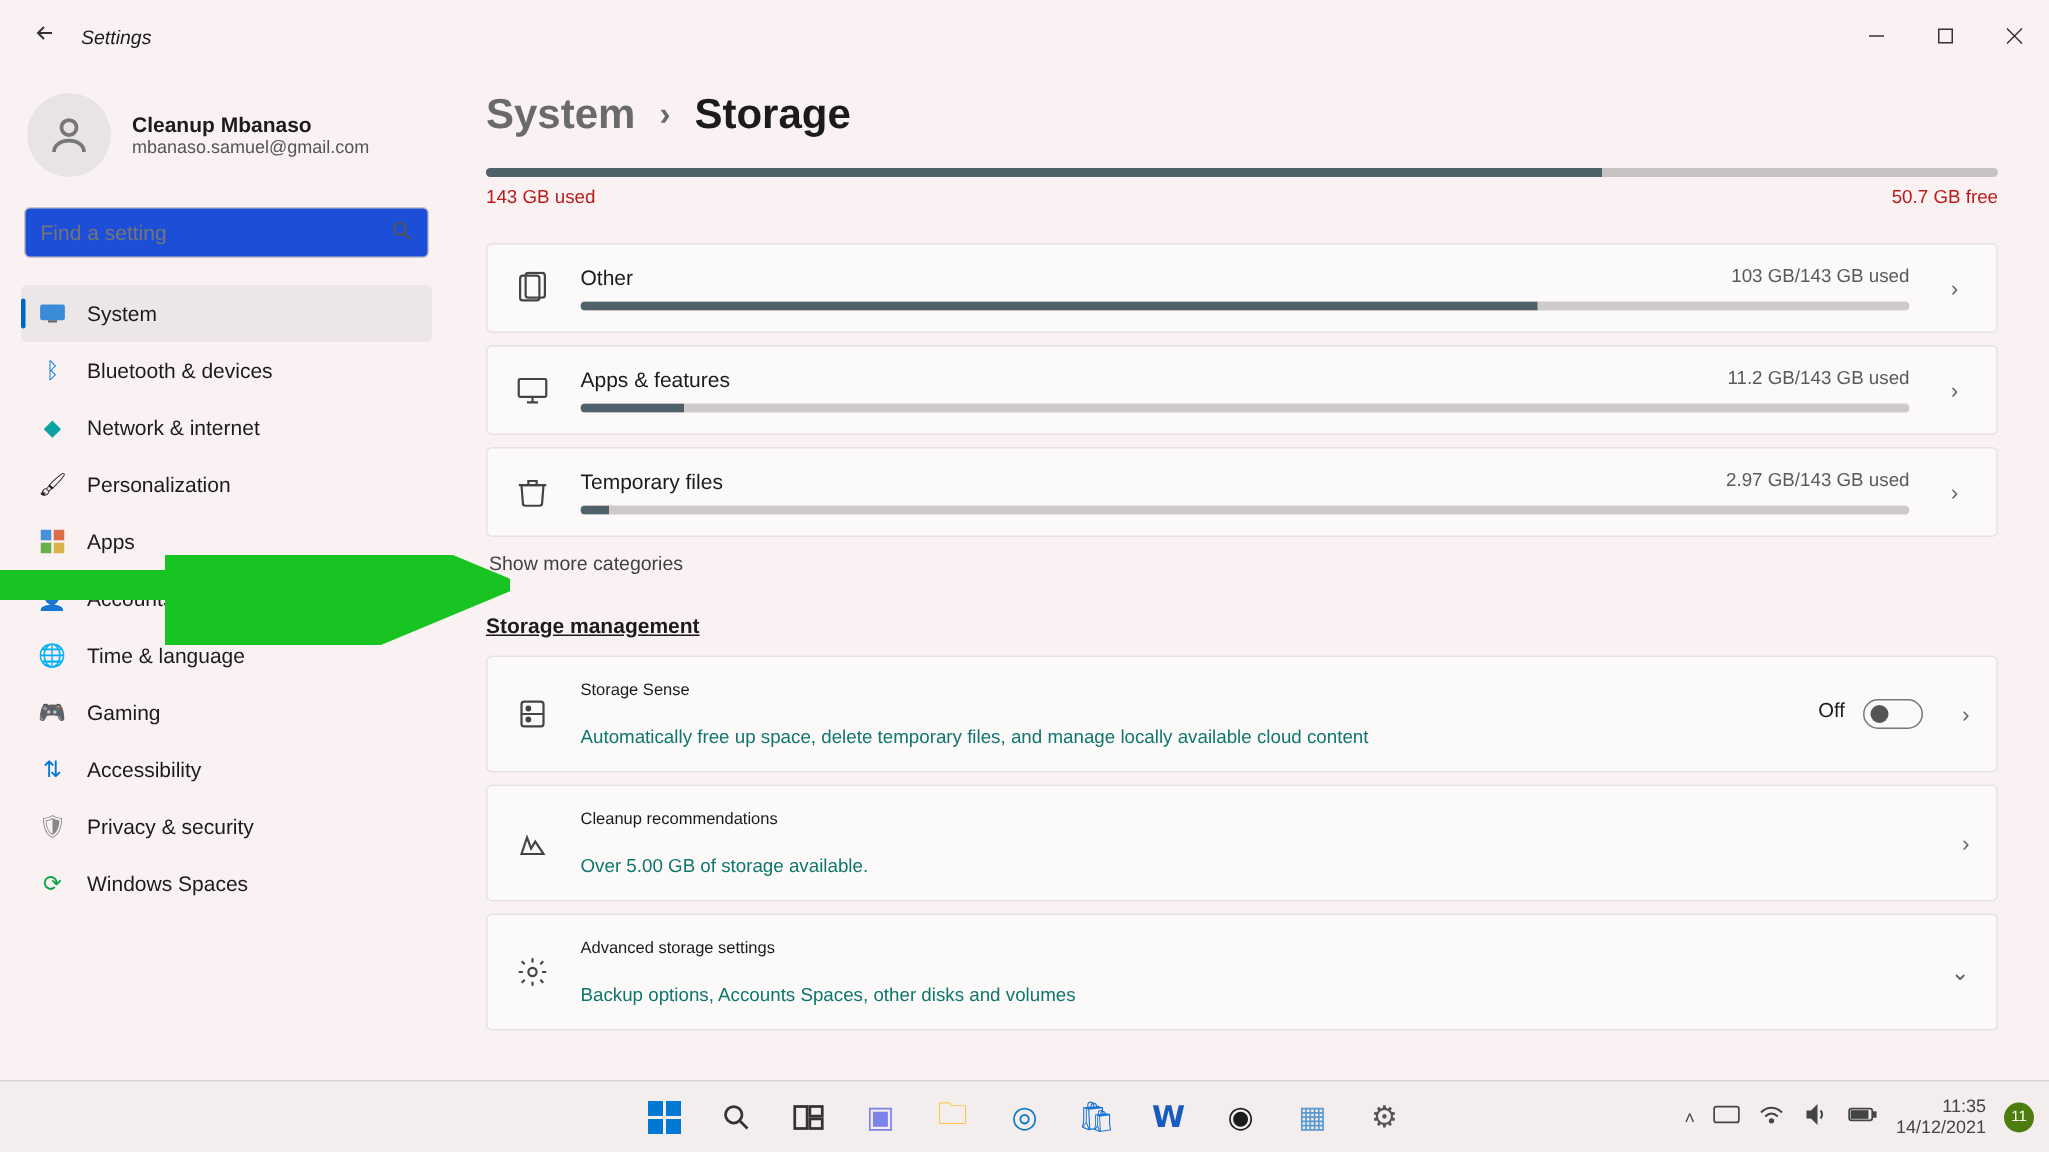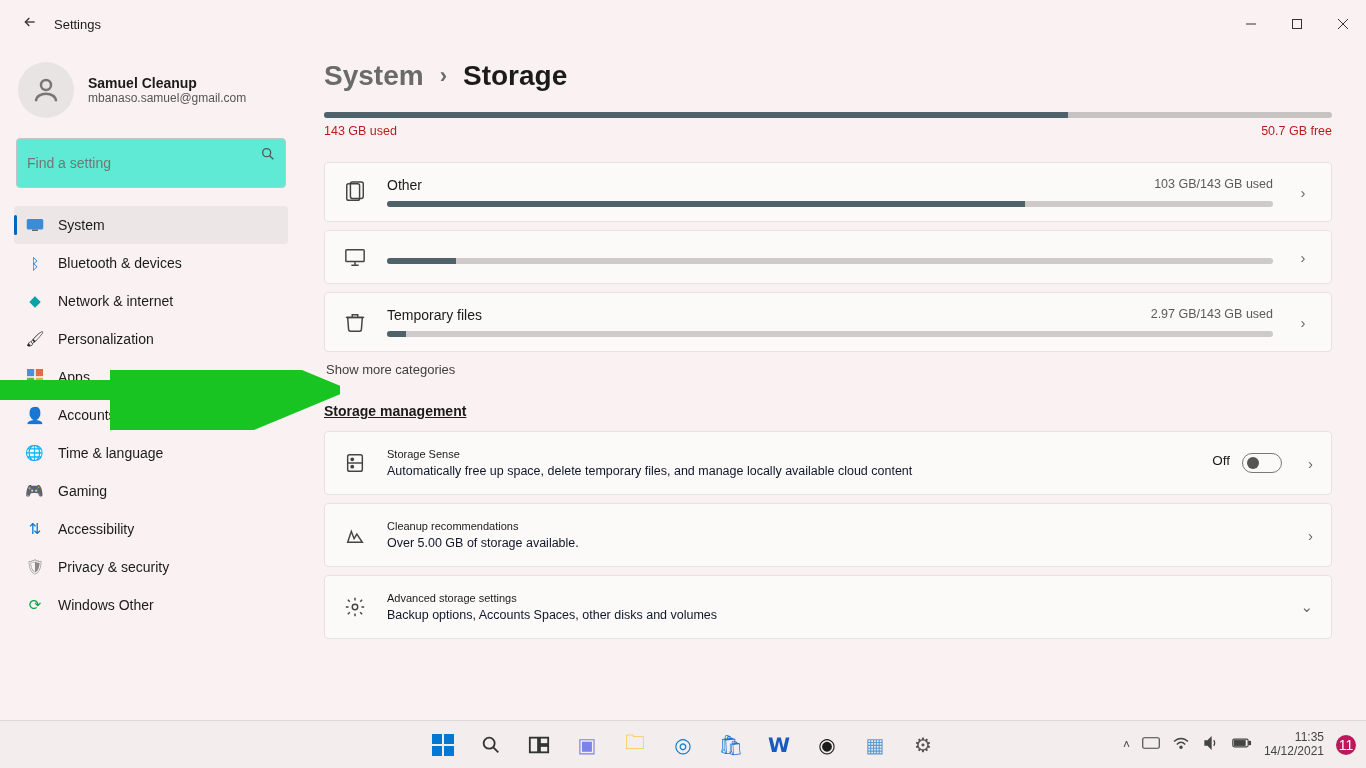--- a/index.html
+++ b/index.html
@@ -1,32 +1,32 @@
 <!DOCTYPE html>
 <html><head>
 <meta charset="utf-8">
 <style>
   * { box-sizing: border-box; margin: 0; padding: 0; font-family: "Segoe UI", sans-serif; }
   body { width:1366px; height:768px; background:#faf2f2; overflow:hidden; position:relative; color:#1b1b1b;}
   
   .titlebar { height:48px; display:flex; align-items:center; padding:0 0 0 12px;}
   .titlebar .back { width:36px; text-align:center; font-size:16px; color:#555;}
-  .titlebar .title { font-size:13px; margin-left:6px;}
+  .titlebar .title { font-size:13px; margin-left:6px;font-style:italic;}
   .win-controls { margin-left:auto; display:flex;}
   .win-controls div { width:46px; height:48px; display:flex; align-items:center; justify-content:center; font-size:12px; color:#333;}
   
   .layout { display:flex; height:calc(100% - 48px - 48px); }
   .sidebar { width:300px; padding:10px 12px 0 14px; }
   .profile { display:flex; align-items:center; gap:14px; padding:4px 4px 14px 4px;}
   .avatar { width:56px; height:56px; border-radius:50%; background:#e9e4e4; display:flex; align-items:center; justify-content:center;}
   .avatar svg { width:30px; height:30px; stroke:#777; fill:none; stroke-width:2;}
   .profile .name { font-size:14px; font-weight:600;}
   .profile .email { font-size:12px; color:#555;}
   .search { position:relative; margin:6px 2px 18px 2px;}
-  .search input { width:100%; height:50px; border:1px solid #c9c4c4; border-radius:4px; background:#5eead4; padding:0 36px 0 10px; font-size:14px; outline:none;}
+  .search input { width:100%; height:34px; border:1px solid #c9c4c4; border-radius:4px; background:#1d4ed8; padding:0 36px 0 10px; font-size:14px; outline:none;}
   .search .s-icon { position:absolute; right:10px; top:8px; font-size:14px; color:#555;}
   .nav-item { height:38px; display:flex; align-items:center; gap:14px; padding:0 12px; border-radius:4px; font-size:14px; cursor:default; position:relative;}
   .nav-item.active { background:#ece6e6;}
   .nav-item.active::before { content:""; position:absolute; left:0; top:9px; bottom:9px; width:3px; background:#0067c0; border-radius:2px;}
   .nav-item .n-icon { width:18px; height:18px; display:flex; align-items:center; justify-content:center; font-size:15px;}
   
   .main { flex:1; padding:12px 34px 0 24px; overflow-y:auto;}
   .breadcrumb { display:flex; align-items:center; gap:16px; font-size:28px; font-weight:600; margin-bottom:20px;}
   .breadcrumb .parent { color:#6a6a6a; cursor:default;}
   .breadcrumb .sep { color:#6a6a6a; font-size:22px;}
@@ -42,36 +42,36 @@
   .card .c-head .right { font-size:12.5px; color:#5a5a5a;}
   .card .c-bar { height:6px; background:#cfcaca; border-radius:3px; overflow:hidden; margin-top:8px;}
   .card .c-bar .fill { height:100%; background:#4f6169;}
   .card .chev { width:20px; color:#666; font-size:15px; text-align:center;}
   .show-more { font-size:13px; color:#404040; margin:10px 0 26px 2px; cursor:default;}
   .section-title { font-weight:600; font-size:14px; margin-bottom:12px;text-decoration:underline;}
   .mgmt-card { background:#fcf9f9; border:1px solid #e7e1e1; border-radius:4px; padding:16px 18px; display:flex; align-items:center; gap:20px; margin-bottom:8px;}
   .mgmt-card .c-icon { width:24px; height:24px; display:flex; align-items:center; justify-content:center; flex:none;}
   .mgmt-card .c-icon svg { width:22px; height:22px; stroke:#444; fill:none; stroke-width:1.6;}
   .mgmt-card .c-body .t { font-size:11px;}
-  .mgmt-card .c-body .d { font-size:12.5px; color:#0f172a; margin-top:4px;}
+  .mgmt-card .c-body .d { font-size:12.5px; color:#0f766e; margin-top:18px;}
   .mgmt-card .c-body { flex:1;}
   .mgmt-card .chev { color:#666; font-size:15px;}
   .toggle-wrap { display:flex; align-items:flex-start; gap:12px; margin-right:6px;}
   .toggle-wrap .state { font-size:13.5px;}
   .toggle { width:40px; height:20px; border-radius:10px; border:1px solid #777; background:#fcf9f9; position:relative;}
   .toggle .knob { width:12px; height:12px; border-radius:50%; background:#555; position:absolute; top:3px; left:4px;}
   
   .arrow { position:absolute; left:0; top:370px; z-index:5; pointer-events:none;}
   
   .taskbar { position:absolute; bottom:0; left:0; right:0; height:48px; background:#f3eded; border-top:1px solid #ddd6d6; display:flex; align-items:center;}
   .taskbar .center-icons { position:absolute; left:50%; transform:translateX(-50%); display:flex; gap:8px;}
   .taskbar .center-icons .tb-icon { width:40px; height:40px; display:flex; align-items:center; justify-content:center; border-radius:4px;}
   .taskbar .tray { margin-left:auto; display:flex; align-items:center; gap:12px; padding-right:10px; font-size:12px; color:#444;}
   .tray .clock { text-align:right; line-height:1.15;}
-  .tray .notif { width:20px; height:20px; border-radius:50%; background:#be185d; color:#fff; font-size:14px; display:flex; align-items:center; justify-content:center;}
+  .tray .notif { width:20px; height:20px; border-radius:50%; background:#4d7c0f; color:#fff; font-size:10px; display:flex; align-items:center; justify-content:center;}
   .tb-glyph { font-size:20px;}
   .win-logo { display:grid; grid-template-columns:10px 10px; grid-template-rows:10px 10px; gap:2px;}
   .win-logo div { background:#0078d4;}
 </style>
 </head>
 <body>
 
 <div class="titlebar">
   <div class="back">
     <svg width="16" height="16" viewBox="0 0 24 24" fill="none" stroke="#333" stroke-width="2">
@@ -104,21 +104,21 @@
 
   <div class="sidebar">
     <div class="profile">
       <div class="avatar">
         <svg viewBox="0 0 24 24">
             <circle cx="12" cy="8" r="4"></circle>
             <path d="M4 21c0-4 4-6 8-6s8 2 8 6"></path>
           </svg>
       </div>
       <div>
-        <div class="name">Samuel Cleanup</div>
+        <div class="name">Cleanup Mbanaso</div>
         <div class="email">mbanaso.samuel@gmail.com</div>
       </div>
     </div>
     <div class="search">
       <input type="text" placeholder="Find a setting" style="">
       <span class="s-icon">
         <svg width="16" height="16" viewBox="0 0 24 24" fill="none" stroke="#555" stroke-width="2">
             <circle cx="10" cy="10" r="6"></circle>
             <line x1="20" y1="20" x2="14.5" y2="14.5"></line>
           </svg>
@@ -190,21 +190,21 @@
         <div class="nav-item">
           <span class="n-icon">
             <span style="color:#888;font-size:15px">🛡</span>
           </span>
           <span>Privacy &amp; security</span>
         </div>
         <div class="nav-item">
           <span class="n-icon">
             <span style="color:#0aa34a;font-size:15px">⟳</span>
           </span>
-          <span>Windows Other</span>
+          <span>Windows Spaces</span>
         </div>
       </div>
   </div>
 
   <div class="main">
     <div class="breadcrumb">
       <span class="parent">System</span>
       <span class="sep">›</span>
       <span>Storage</span>
     </div>
@@ -237,20 +237,24 @@
         </div>
         <div class="card">
     <div class="c-icon">
             <svg viewBox="0 0 24 24">
               <rect x="2" y="4" width="20" height="13" rx="1"></rect>
               <line x1="8" y1="21" x2="16" y2="21"></line>
               <line x1="12" y1="17" x2="12" y2="21"></line>
             </svg>
           </div>
     <div class="c-body">
+      <div class="c-head">
+              <span>Apps &amp; features</span>
+              <span class="right">11.2 GB/143 GB used</span>
+            </div>
       <div class="c-bar">
               <div class="fill" style="width:7.8%"></div>
             </div>
     </div>
     <div class="chev">›</div>
         </div>
         <div class="card">
     <div class="c-icon">
             <svg viewBox="0 0 24 24">
               <path d="M4 7h16l-1 13a2 2 0 0 1-2 2H7a2 2 0 0 1-2-2L4 7z"></path>

